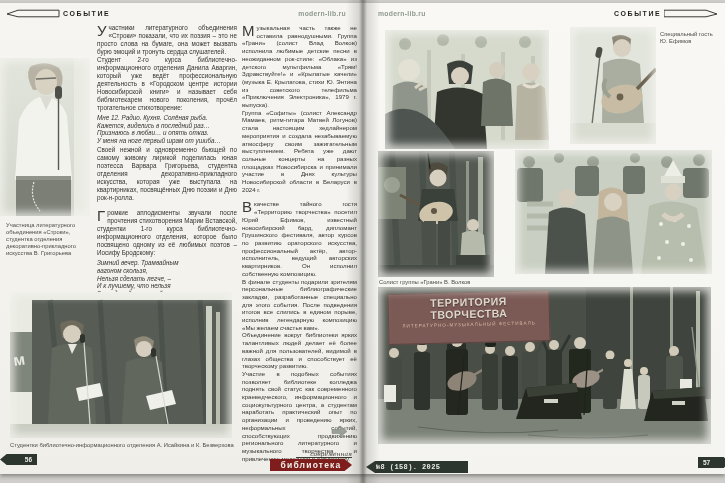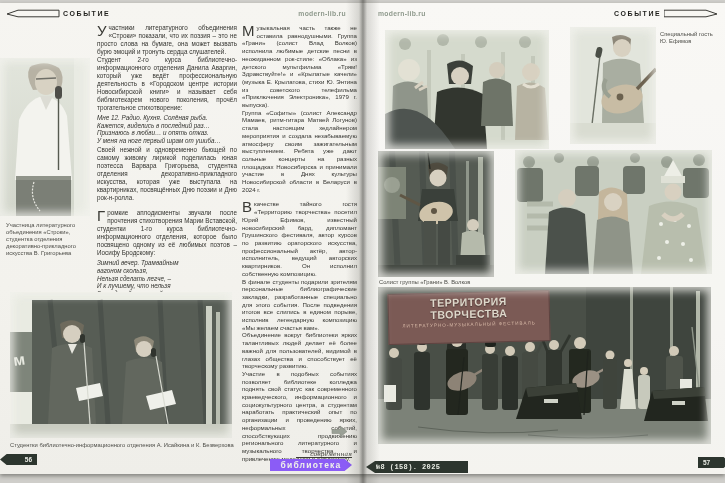--- a/index.html
+++ b/index.html
@@ -38,21 +38,21 @@
   
   .pennant{position:absolute;background:#2c352e;color:#eef0e9;font-size:6.5px;font-weight:bold;
            display:flex;align-items:center;}
   .pen-left{clip-path:polygon(0 50%,18% 0,100% 0,100% 100%,18% 100%);justify-content:flex-end;padding-right:5px;}
   .pen-right{clip-path:polygon(0 0,80% 0,100% 50%,80% 100%,0 100%);justify-content:flex-start;padding-left:5px;}
   .issuebox{position:absolute;background:#2c352e;color:#e9ece4;font-family:"Liberation Mono",monospace;
             font-size:7px;font-weight:bold;letter-spacing:.4px;display:flex;align-items:center;padding-left:10px;
             clip-path:polygon(9px 0,100% 0,100% 100%,9px 100%,0 50%);}
   .logo-top{position:absolute;font-family:"DejaVu Serif",serif;font-style:italic;font-size:6px;color:#3c3c36;
             border-bottom:.8px solid #3c3c36;text-align:right;}
-  .logo-box{position:absolute;background:#8b5cf6;color:#f0f2ea;font-size:8.5px;font-weight:bold;letter-spacing:1.2px;
+  .logo-box{position:absolute;background:#7f1d1d;color:#f0f2ea;font-size:8.5px;font-weight:bold;letter-spacing:1.2px;
             display:flex;align-items:center;justify-content:center;
             clip-path:polygon(0 0,91% 0,100% 50%,91% 100%,0 100%);}
   .arrow{position:absolute;}
 </style>
 </head>
 <body>
 
 <div class="canvas">
   <div class="sheet"></div>
   <div class="right-tint"></div>

